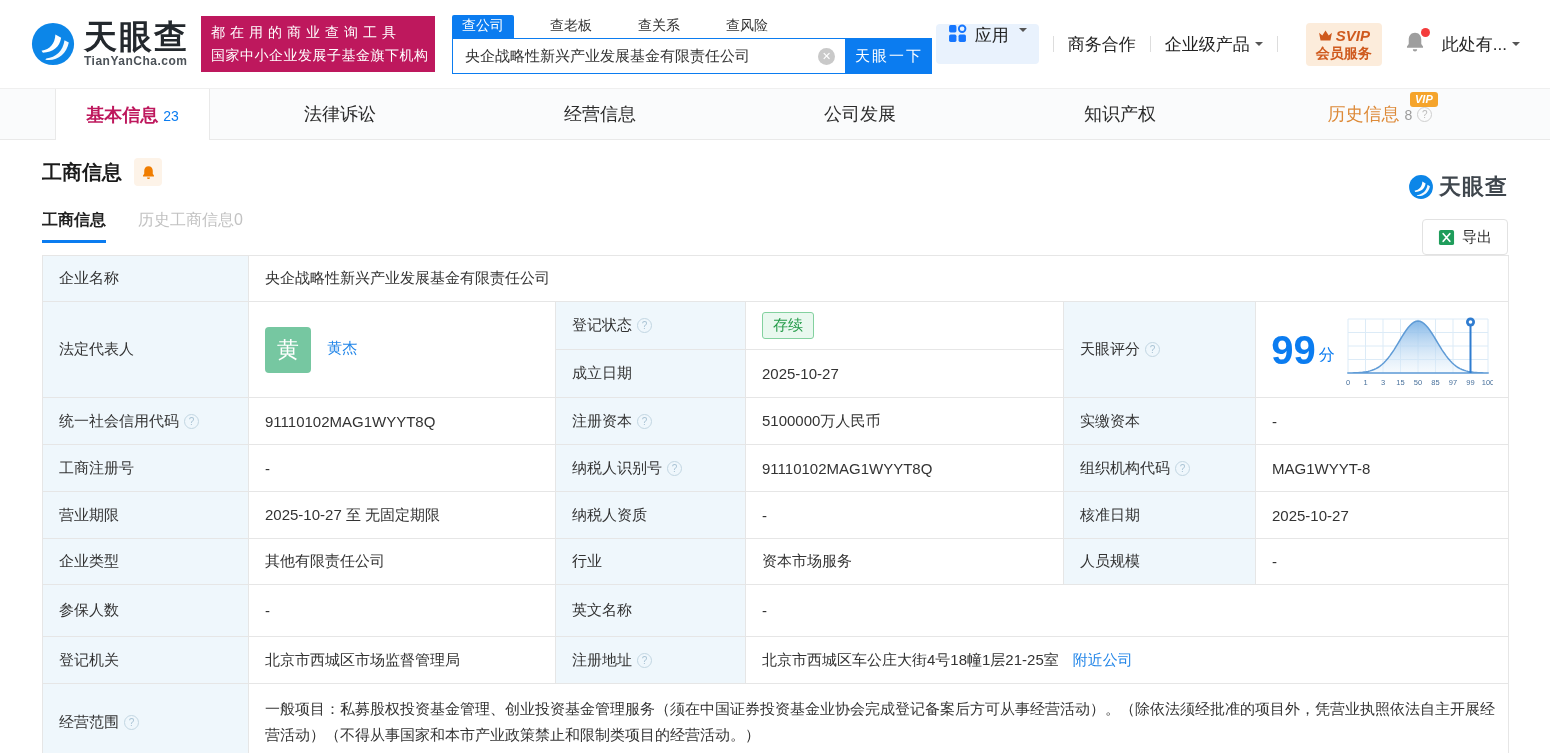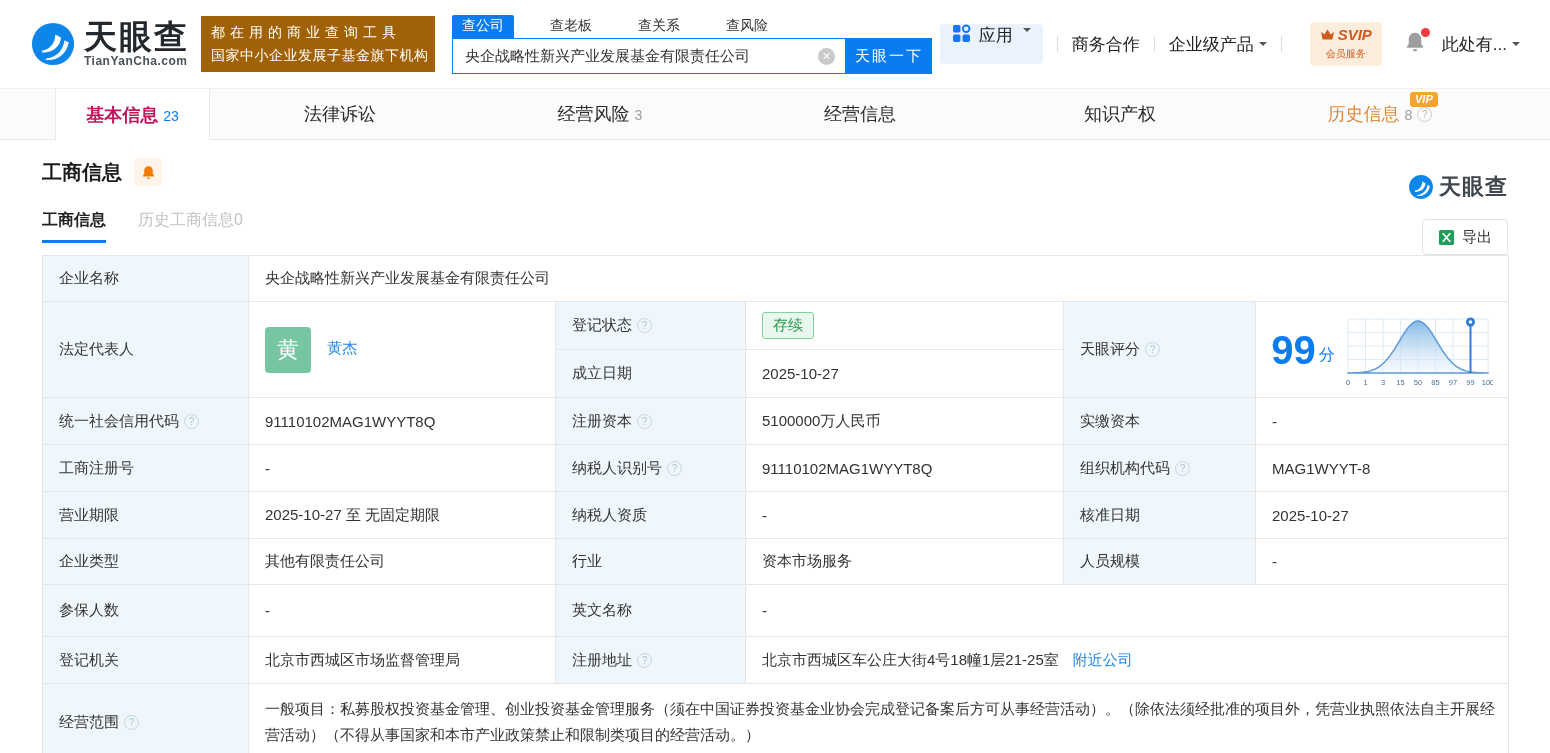--- a/index.html
+++ b/index.html
@@ -6,21 +6,21 @@
   html,body { width:1550px; height:753px; overflow:hidden; background:#fff;
     font-family:"Liberation Sans","DejaVu Sans",sans-serif; color:#333; }
 
   
   .header { height:88px; display:flex; align-items:center; padding:0 30px 0 30px; background:#fff; position:relative; }
   .logo { display:flex; align-items:center; cursor:pointer; }
   .logo-icon { width:46px; height:46px; }
   .logo-txt { margin-left:8px; display:flex; flex-direction:column; }
   .logo-cn { font-size:33px; font-weight:bold; color:#23282d; letter-spacing:2px; line-height:34px; }
   .logo-en { font-size:12px; font-weight:bold; color:#4c5258; letter-spacing:.5px; }
-  .promo { margin-left:12px; width:234px; height:56px; background:#a16207; color:#fff;
+  .promo { margin-left:12px; width:234px; height:56px; background:#be185d; color:#fff;
     display:flex; flex-direction:column; justify-content:center; padding:0 10px; }
   .promo-l1 { font-size:14px; letter-spacing:5px; line-height:23px; white-space:nowrap; }
   .promo-l2 { font-size:14px; letter-spacing:.5px; line-height:23px; white-space:nowrap; }
 
   .search-wrap { margin-left:17px; width:480px; }
   .search-tabs { display:flex; align-items:flex-end; height:24px;font-family:Liberation Mono, monospace; }
   .search-tab { font-size:14px; color:#333; margin-right:26px; padding:2px 10px 3px; cursor:pointer; }
   .search-tab.active { background:#0b7cf0; color:#fff; border-radius:2px 2px 0 0; }
   .search-row { display:flex; }
   .search-box { width:394px; height:36px; border:1px solid #0b7cf0; display:flex; align-items:center; background:#fff; }
@@ -34,21 +34,21 @@
   .hdr-right { margin-left:auto; display:flex; align-items:center; }
   .apps-btn { display:flex; align-items:flex-start; background:#e9f2fd; border-radius:4px; height:40px; padding:0 12px; cursor:pointer; }
   .apps-btn .lbl { font-size:17px; color:#222; margin:0 5px 0 8px; }
   .v-div { width:1px; height:16px; background:#ddd; margin:0 14px; }
   .hdr-link { font-size:17px; color:#222; cursor:pointer; display:flex; align-items:center; white-space:nowrap; }
   .caret { width:0; height:0; border:4.5px solid transparent; border-top-color:#555; margin:4px 0 0 5px; display:inline-block; }
   .svip { background:#fcecdb; border-radius:4px; padding:4px 10px; text-align:center; cursor:pointer; margin:0 14px; }
   .svip-l1 { display:flex; align-items:center; justify-content:center; font-size:15px; font-weight:bold;
     font-style:italic; color:#cf5a1e; line-height:17px; }
   .svip-l1 svg { margin-right:3px; }
-  .svip-l2 { font-size:10px; color:#cf5a1e; line-height:17px; }
+  .svip-l2 { font-size:14px; color:#cf5a1e; line-height:17px;font-weight:bold; }
   .bell-wrap { position:relative; margin:0 16px 0 8px; cursor:pointer; }
   .bell-dot { position:absolute; top:-3px; right:-4px; width:9px; height:9px; border-radius:50%; background:#f43c3c; }
 
   
   .nav { height:52px; background:#fafbfc; border-top:1px solid #efefef; border-bottom:1px solid #e9e9e9;
     display:flex; padding:0 40px 0 55px; }
   .nav-tab { flex:1; display:flex; align-items:center; justify-content:center; font-size:18px; color:#2b2b2b;
     cursor:pointer; position:relative; }
   .nav-tab.active { flex:0 0 155px; background:#fff; border-left:1px solid #e9e9e9; border-right:1px solid #e9e9e9;
     margin-bottom:-1px; }
@@ -183,25 +183,24 @@
 
 <div class="nav">
   <div class="nav-tab active">
     <span class="t-label">基本信息</span>
     <span class="t-count">23</span>
   </div>
   <div class="nav-tab">
     <span class="t-label">法律诉讼</span>
   </div>
   <div class="nav-tab">
-    <span class="t-label">经营风险</span>
-    <span class="t-count">3</span>
+    <span class="t-label">经营信息</span>
   </div>
   <div class="nav-tab">
-    <span class="t-label">经营信息</span>
+    <span class="t-label">公司发展</span>
   </div>
   <div class="nav-tab">
     <span class="t-label">知识产权</span>
   </div>
   <div class="nav-tab history">
     <span class="vip-badge">VIP</span>
     <span class="t-label">历史信息</span>
     <span class="t-count">8</span>
     <span class="help gray"></span>
   </div>

